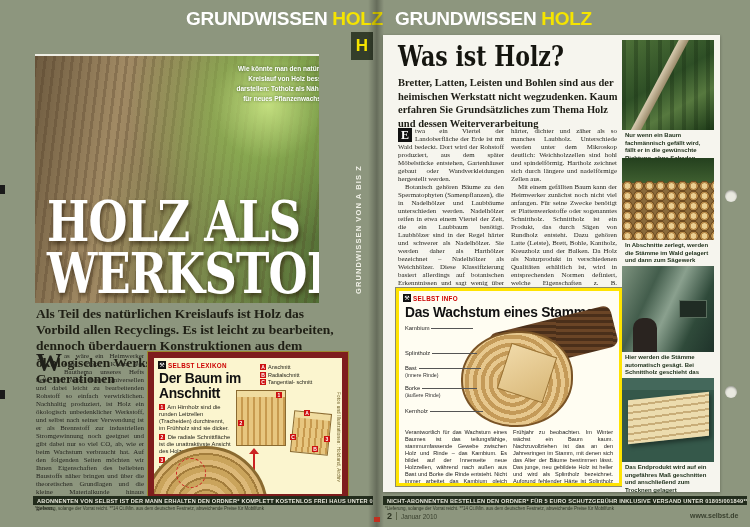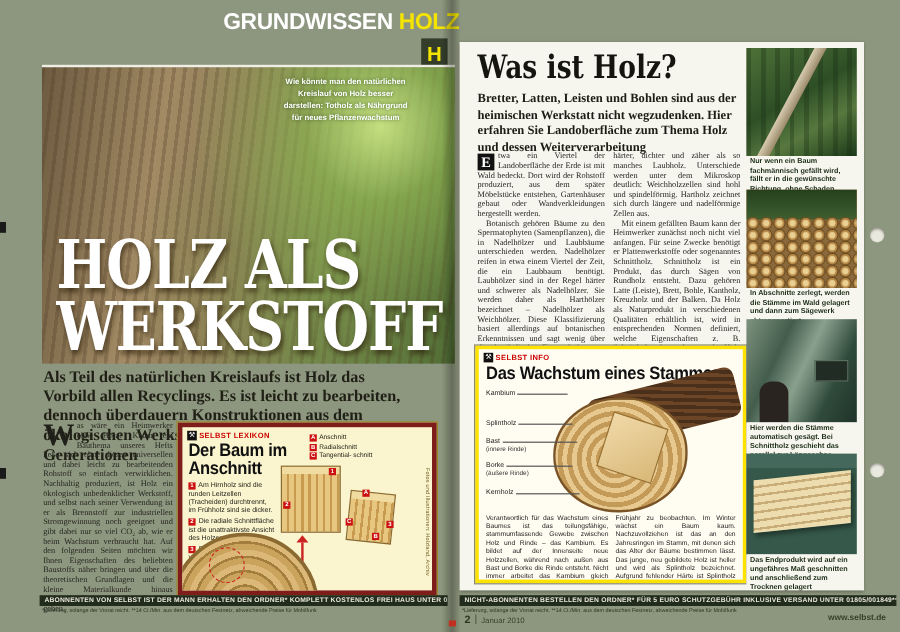--- a/index.html
+++ b/index.html
@@ -42,21 +42,21 @@
   .bodytext{font-family:"Liberation Serif",serif;font-size:6.9px;line-height:8px;
             color:#262620;text-align:justify;}
   .dropcap-w{float:left;font-family:"Liberation Serif",serif;font-weight:bold;font-size:26px;
              line-height:22px;padding-right:2px;color:#20201a;}
   .dropcap-e{float:left;width:14px;height:14px;background:#111;color:#fff;text-align:center;
              font-family:"Liberation Serif",serif;font-weight:bold;font-size:12px;line-height:14px;
              margin:1px 3px 0 0;}
   .para2{text-indent:7px;margin-top:0;}
 
   
-  .ybox{background:#fbf5cf;border:4px solid #7f1d1d;outline:1px solid #9a8a30;padding-left:20px;}
+  .ybox{background:#fbf5cf;border:6px solid #7f1d1d;outline:1px solid #9a8a30;}
   .ybox-info{background:#fffdf2;border:3px solid #ffe300;outline:1px solid #8a8a70;}
   .kicker{display:flex;align-items:center;gap:2px;}
   .kicker .ic{width:8px;height:8px;background:#111;color:#fff;font-size:6px;line-height:8px;
               text-align:center;flex:none;}
   .kicker .kt{color:#cc0000;font-size:6.3px;font-weight:bold;letter-spacing:0.3px;}
   .box-title{font-weight:bold;color:#111;font-size:15px;line-height:15px;letter-spacing:-0.3px;
              transform:scaleX(.92);transform-origin:left;white-space:nowrap;}
   .chip{display:inline-block;width:6px;height:6px;background:#cc1111;color:#fff;font-size:5px;
         line-height:6px;text-align:center;font-weight:bold;flex:none;}
   .lexi-item{font-size:5.8px;line-height:7px;color:#1c1c14;margin-bottom:2px;}
@@ -137,21 +137,21 @@
     <div class="abs mag-header" style="left:186px;top:8px;width:174px;text-align:right;">
       <span>GRUNDWISSEN</span>
       <span class="yellow">HOLZ</span>
     </div>
 
     <div class="abs tab-letter" style="left:351px;top:32px;width:22px;height:28px;">
       <span>H</span>
     </div>
     <div class="abs tab-label" style="left:354px;top:66px;height:228px;">GRUNDWISSEN VON A BIS Z</div>
 
-    <div class="abs hero" style="left:35px;top:54px;width:344px;height:247px;">
+    <div class="abs hero" style="left:35px;top:54px;width:284px;height:247px;">
       <div class="abs hero-caption" style="left:198px;top:8px;width:110px;">Wie könnte man den natürlichen Kreislauf von Holz besser darstellen: Totholz als Nährgrund für neues Pflanzenwachstum</div>
       <div class="abs hero-title" style="left:12px;top:140px;">HOLZ ALS</div>
       <div class="abs hero-title" style="left:12px;top:192px;">WERKSTOFF</div>
     </div>
 
     <div class="abs standfirst-l" style="left:36px;top:306px;width:312px;">Als Teil des natürlichen Kreislaufs ist Holz das Vorbild allen Recyclings. Es ist leicht zu bearbeiten, dennoch überdauern Konstruktionen aus dem ökologischen Werkstoff – fachmännisch ausgeführt – Generationen</div>
 
     <div class="abs bodytext" style="left:36px;top:352px;width:108px;height:140px;">
       <span class="dropcap-w">W</span><span>as wäre ein Heimwerker ohne Holz? Kaum ein Bauthema unseres Hefts ließe sich ohne diesen universellen und dabei leicht zu bearbeitenden Rohstoff so einfach verwirklichen. Nachhaltig produziert, ist Holz ein ökologisch unbedenklicher Werkstoff, und selbst nach seiner Verwendung ist er als Brennstoff zur industriellen Stromgewinnung noch geeignet und gibt dabei nur so viel CO₂ ab, wie er beim Wachstum verbraucht hat. Auf den folgenden Seiten möchten wir Ihnen Eigenschaften des beliebten Baustoffs näher bringen und über die theoretischen Grundlagen und die kleine Materialkunde hinaus praktische Einkaufstipps an die Hand geben.</span>
     </div>
@@ -210,25 +210,29 @@
     <div class="abs footnote" style="left:35px;top:506px;width:330px;">*Lieferung, solange der Vorrat reicht. **14 Ct./Min. aus dem deutschen Festnetz, abweichende Preise für Mobilfunk</div>
 
     <div class="abs regmark" style="left:0;top:185px;width:5px;height:9px;"></div>
     <div class="abs regmark" style="left:0;top:390px;width:5px;height:9px;"></div>
   </div>
 
   <div class="abs spine" style="left:368px;top:0;width:16px;height:527px;"></div>
 
   <div class="abs" style="left:375px;top:0;width:375px;height:527px;">
 
+    <div class="abs mag-header" style="left:20px;top:8px;">
+      <span>GRUNDWISSEN</span>
+      <span class="yellow">HOLZ</span>
+    </div>
 
     <div class="abs sheet" style="left:8px;top:35px;width:337px;height:457px;"></div>
 
     <div class="abs art-title" style="left:23px;top:41px;">Was ist Holz?</div>
-    <div class="abs standfirst-r" style="left:23px;top:76px;width:222px;">Bretter, Latten, Leisten und Bohlen sind aus der heimischen Werkstatt nicht wegzudenken. Hier erfahren Sie Landoberfläche zum Thema Holz und dessen Weiterverarbeitung</div>
+    <div class="abs standfirst-r" style="left:23px;top:76px;width:222px;">Bretter, Latten, Leisten und Bohlen sind aus der heimischen Werkstatt nicht wegzudenken. Kaum erfahren Sie Grundsätzliches zum Thema Holz und dessen Weiterverarbeitung</div>
 
     <div class="abs bodytext" style="left:23px;top:127px;width:106px;height:156px;">
       <span class="dropcap-e">E</span><span>twa ein Viertel der Landoberfläche der Erde ist mit Wald bedeckt. Dort wird der Rohstoff produziert, aus dem später Möbelstücke entstehen, Gartenhäuser gebaut oder Wandverkleidungen hergestellt werden.</span>
       <div class="para2">Botanisch gehören Bäume zu den Spermatophyten (Samenpflanzen), die in Nadelhölzer und Laubbäume unterschieden werden. Nadelhölzer reifen in etwa einem Viertel der Zeit, die ein Laubbaum benötigt. Laubhölzer sind in der Regel härter und schwerer als Nadelhölzer. Sie werden daher als Harthölzer bezeichnet – Nadelhölzer als Weichhölzer. Diese Klassifizierung basiert allerdings auf botanischen Erkenntnissen und sagt wenig über die physikalischen Eigenschaften aus. Einige Weichhölzer, wie z. B. Lärche, sind</div>
     </div>
     <div class="abs bodytext" style="left:136px;top:127px;width:106px;height:156px;">
       <span>härter, dichter und zäher als so manches Laubholz. Unterschiede werden unter dem Mikroskop deutlich: Weichholzzellen sind hohl und spindelförmig. Hartholz zeichnet sich durch längere und nadelförmige Zellen aus.</span>
       <div class="para2">Mit einem gefällten Baum kann der Heimwerker zunächst noch nicht viel anfangen. Für seine Zwecke benötigt er Plattenwerkstoffe oder sogenanntes Schnittholz. Schnittholz ist ein Produkt, das durch Sägen von Rundholz entsteht. Dazu gehören Latte (Leiste), Brett, Bohle, Kantholz, Kreuzholz und der Balken. Da Holz als Naturprodukt in verschiedenen Qualitäten erhältlich ist, wird in entsprechenden Normen definiert, welche Eigenschaften z. B. Schnittholz oder auch tragendes Holz im Bauwesen aufweisen muss.</div>
     </div>
 

